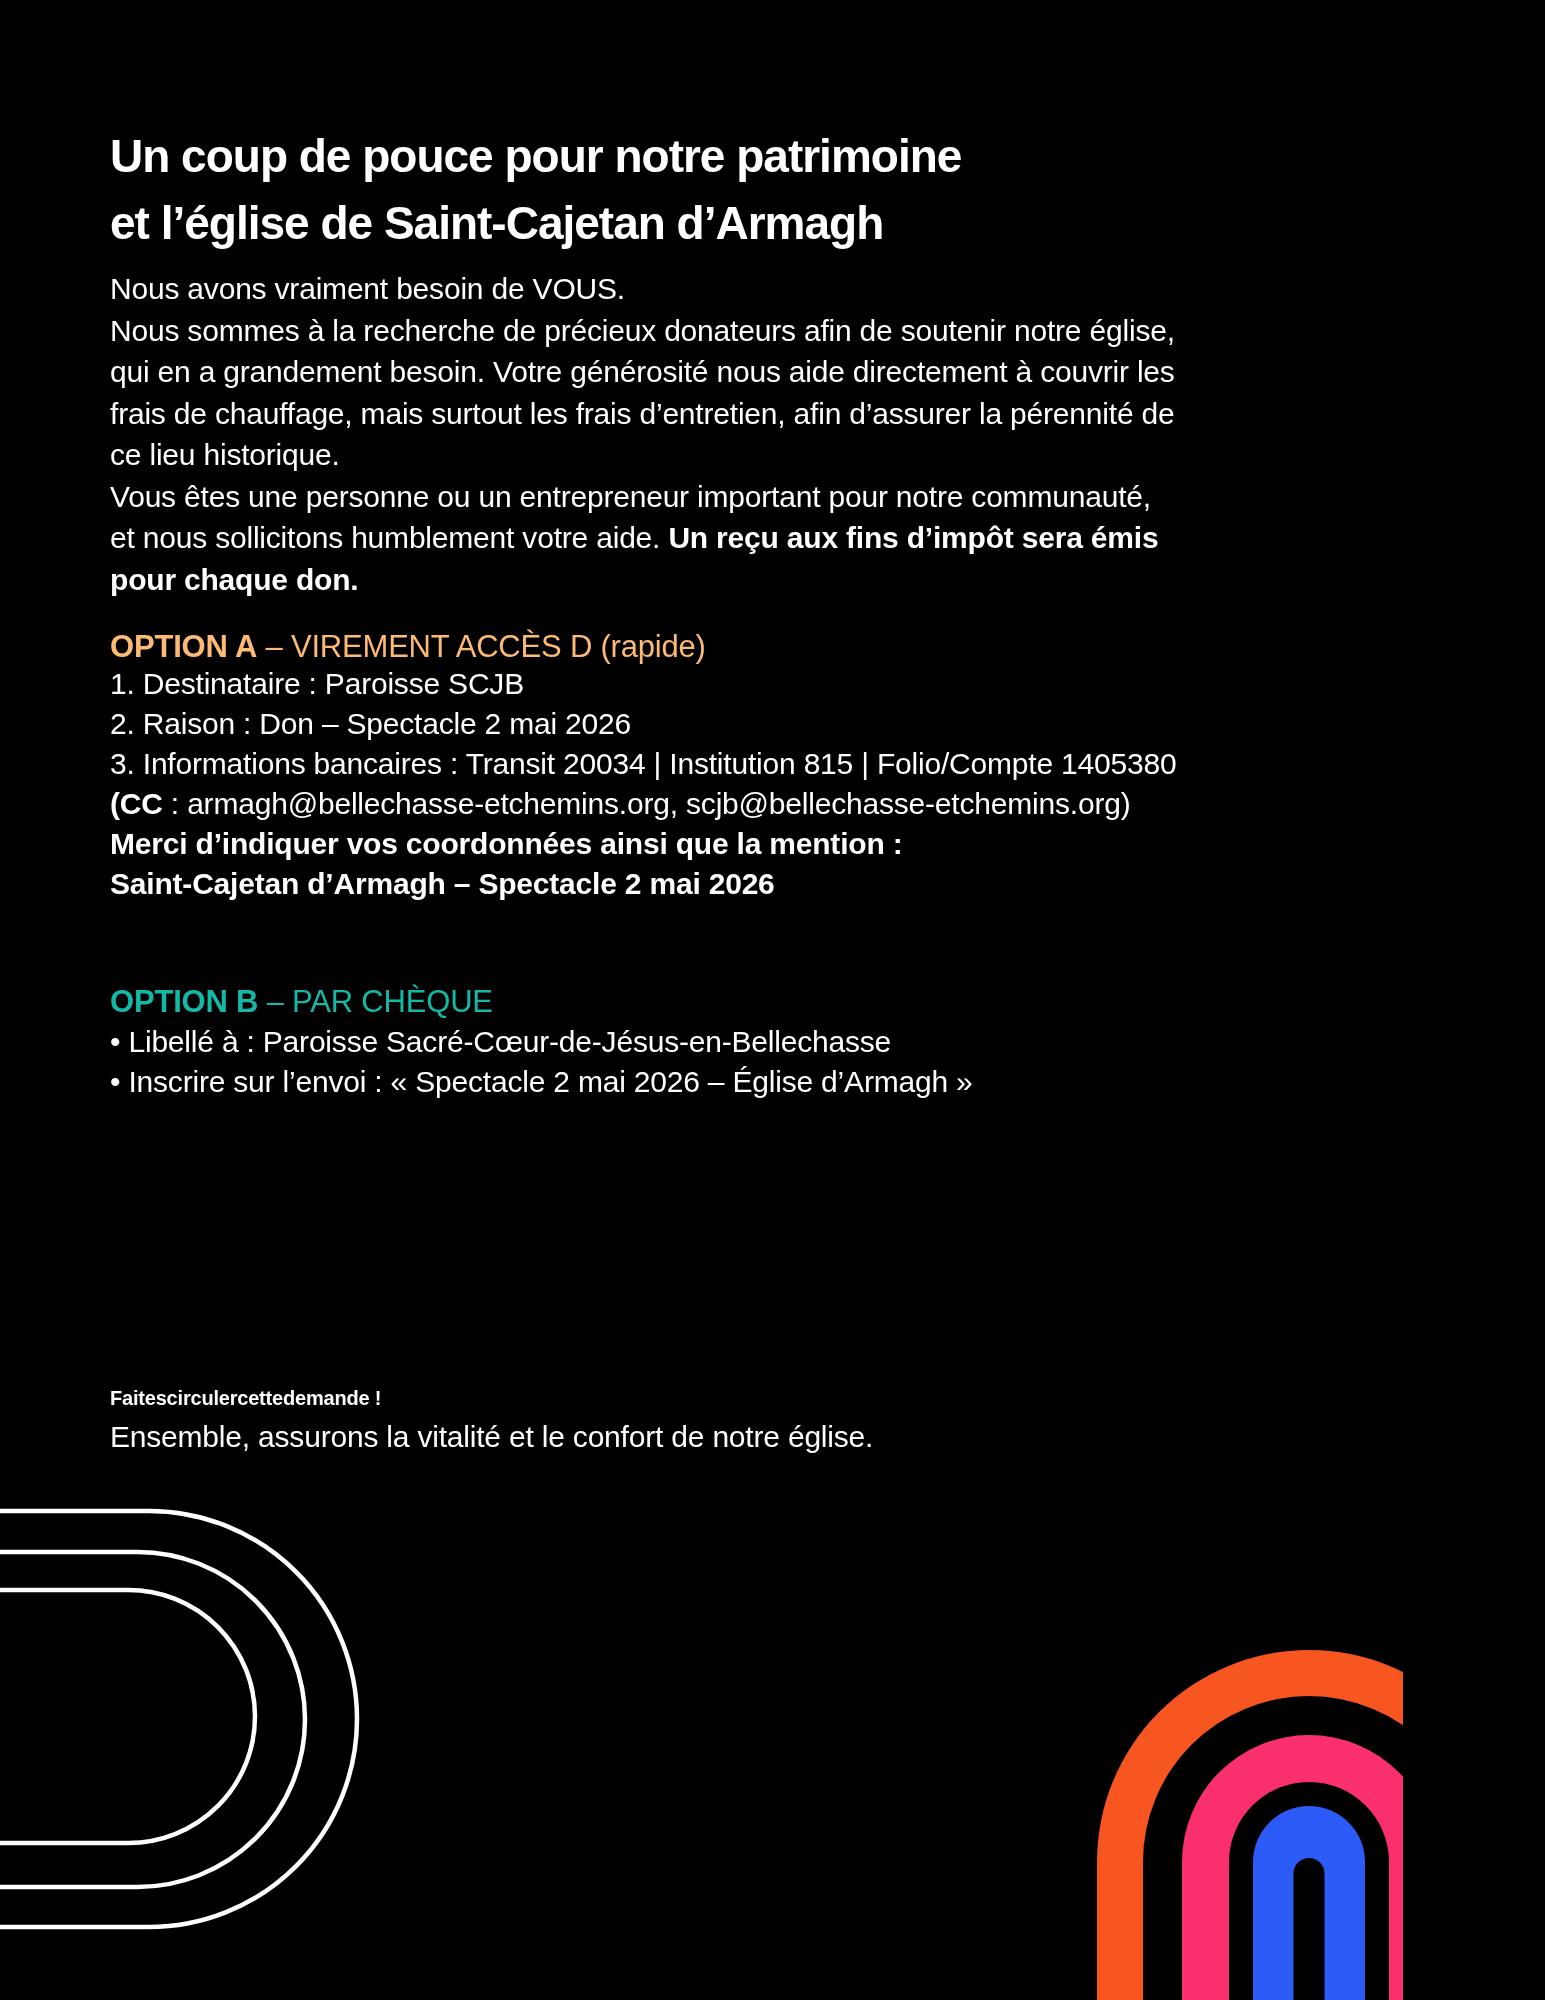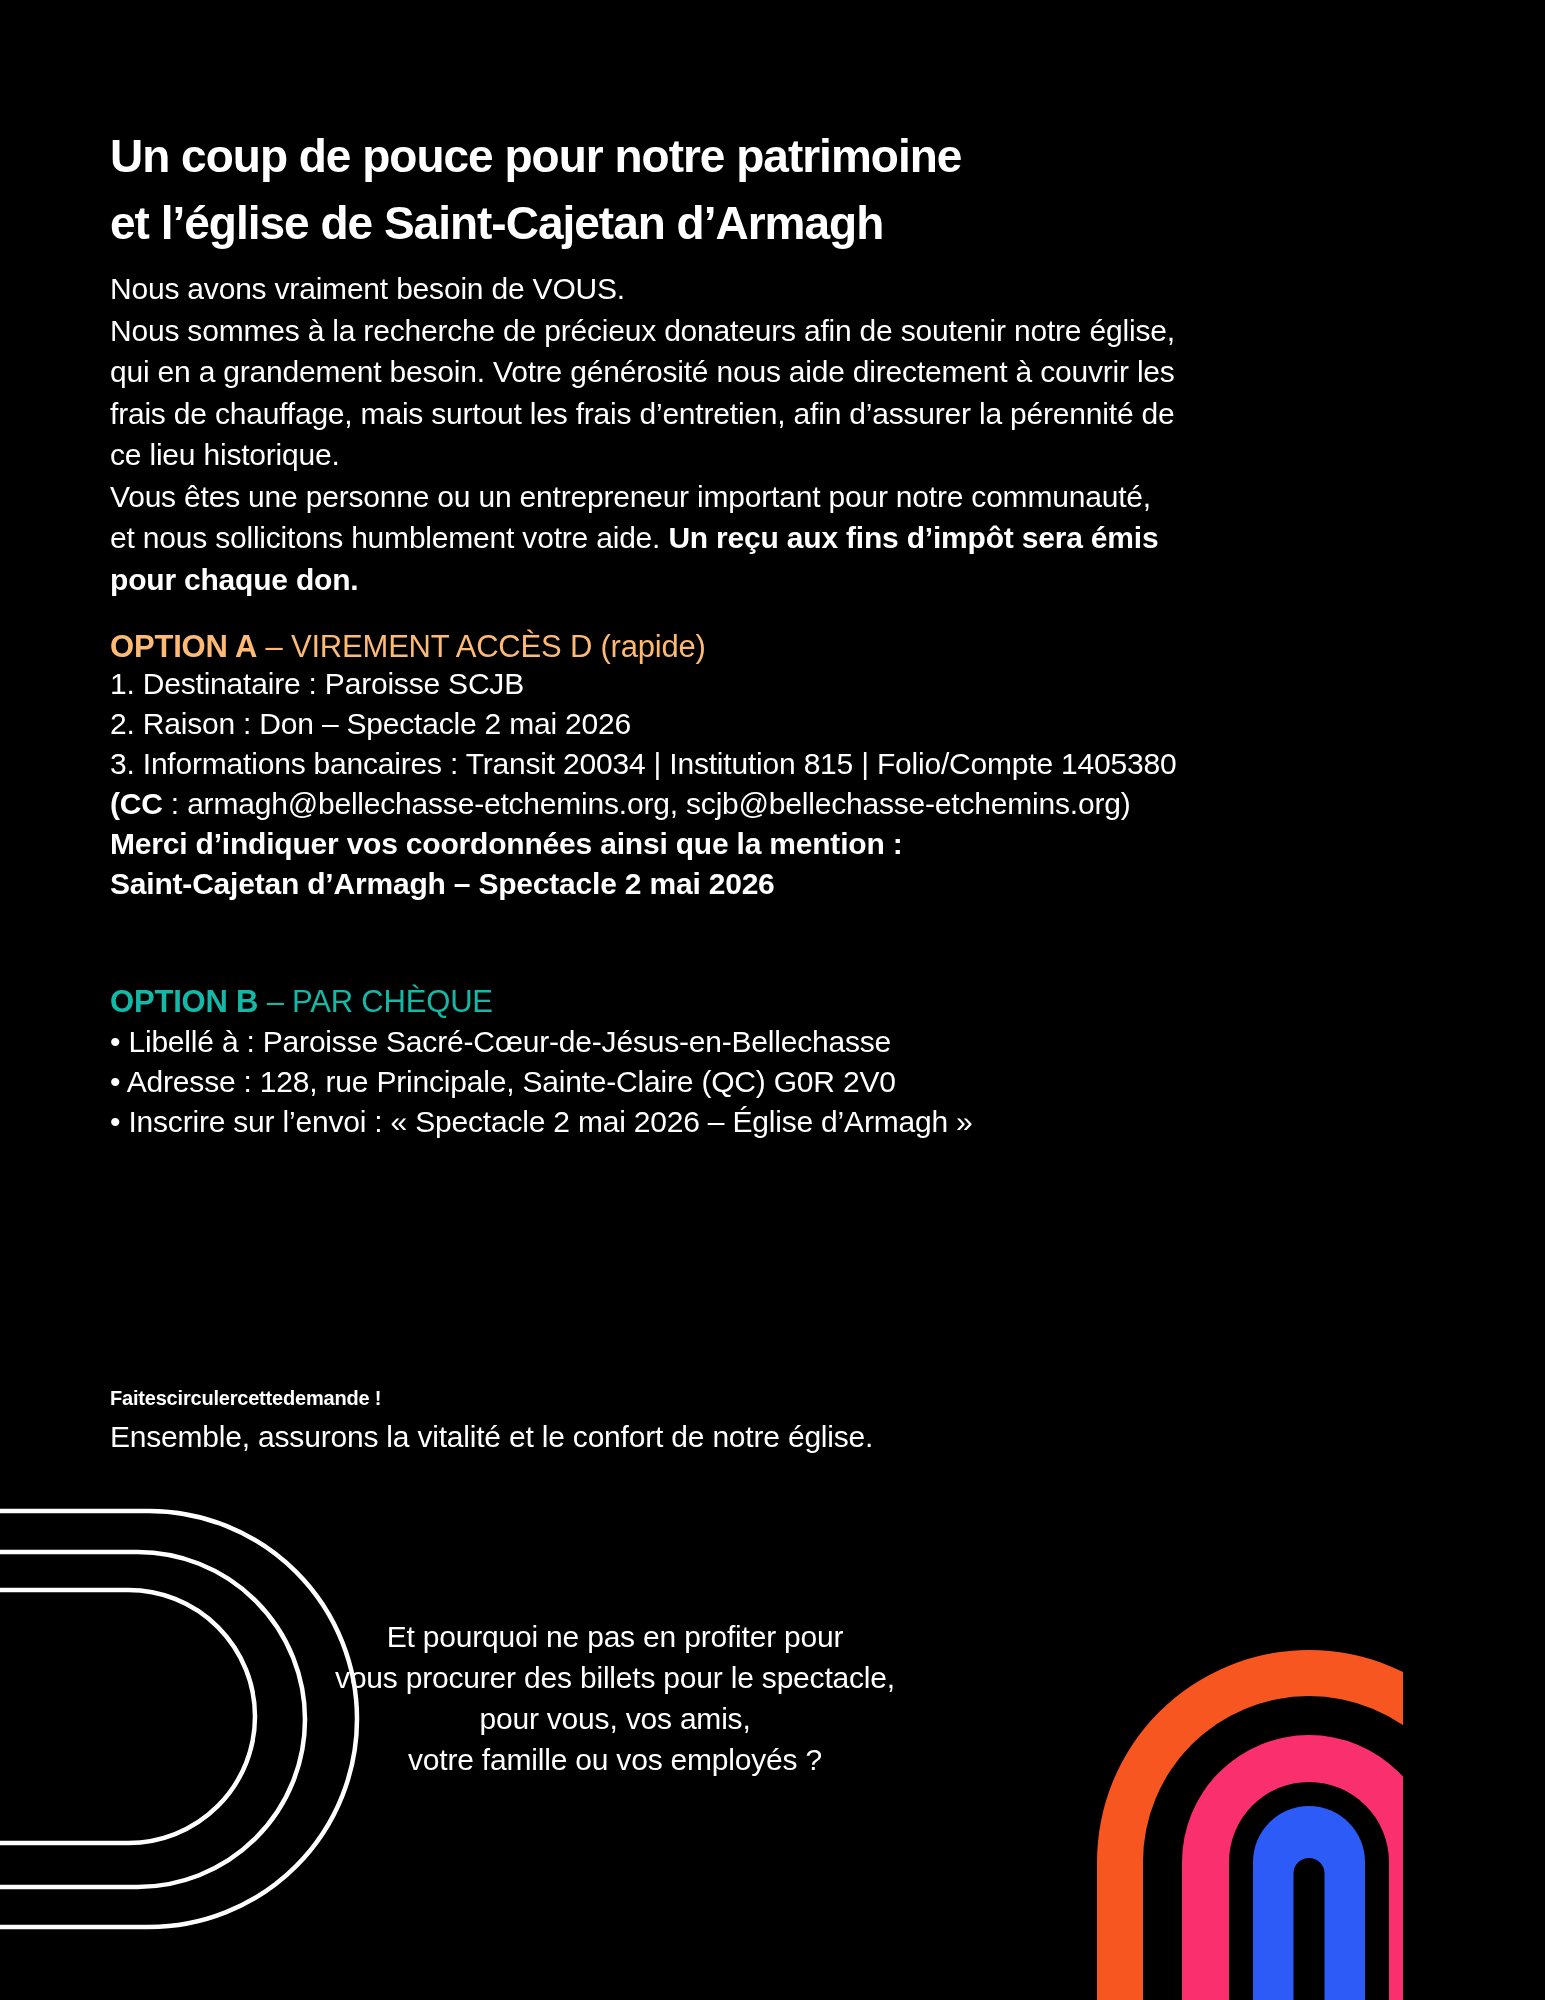--- a/index.html
+++ b/index.html
@@ -78,33 +78,26 @@
     <div><span class="b">(CC</span><span> : armagh@bellechasse-etchemins.org, scjb@bellechasse-etchemins.org)</span></div>
     <div class="b">Merci d’indiquer vos coordonnées ainsi que la mention :</div>
     <div class="b">Saint-Cajetan d’Armagh – Spectacle 2 mai 2026</div>
   </div>
 
   <div class="abs opt-heading opt-b b-head">
     <span class="b">OPTION B</span><span> – PAR CHÈQUE</span>
   </div>
   <div class="abs body-text opt-list b-list">
     <div>• Libellé à : Paroisse Sacré-Cœur-de-Jésus-en-Bellechasse</div>
-    <div>• Adresse : 128, rue Principale, Sainte-Claire (QC) G0R 2V0</div>
     <div>• Inscrire sur l’envoi : « Spectacle 2 mai 2026 – Église d’Armagh »</div>
   </div>
 
   <div class="abs share-head">Faitescirculercettedemande !</div>
   <div class="abs body-text share-sub">Ensemble, assurons la vitalité et le confort de notre église.</div>
 
-  <div class="abs tickets">
-    <div>Et pourquoi ne pas en profiter pour</div>
-    <div>vous procurer des billets pour le spectacle,</div>
-    <div>pour vous, vos amis,</div>
-    <div>votre famille ou vos employés ?</div>
-  </div>
 
   <svg class="abs" style="left:0;top:1490px" width="380" height="460" viewBox="0 1490 380 460">
     <rect x="-270" y="1511" width="627" height="416" rx="208" fill="none" stroke-width="4.5" stroke="#ffffff"></rect>
     <rect x="-270" y="1552" width="575" height="335" rx="167.5" fill="none" stroke-width="4.5" stroke="#ffffff"></rect>
     <rect x="-270" y="1590" width="525" height="253" rx="126.5" fill="none" stroke-width="4.5" stroke="#ffffff"></rect>
   </svg>
 
   <svg class="abs" style="left:1080px;top:1640px" width="465" height="360" viewBox="1080 1640 465 360">
     <path d="M1097 2000 L1097 1862 A212 212 0 0 1 1521 1862 L1521 2000 L1475 2000 L1475 1862 A166 166 0 0 0 1143 1862 L1143 2000 Z" fill="#f75620"></path>
     <path d="M1182 2000 L1182 1862 A127 127 0 0 1 1436 1862 L1436 2000 L1389 2000 L1389 1862 A80 80 0 0 0 1229 1862 L1229 2000 Z" fill="#fa2f6e"></path>

